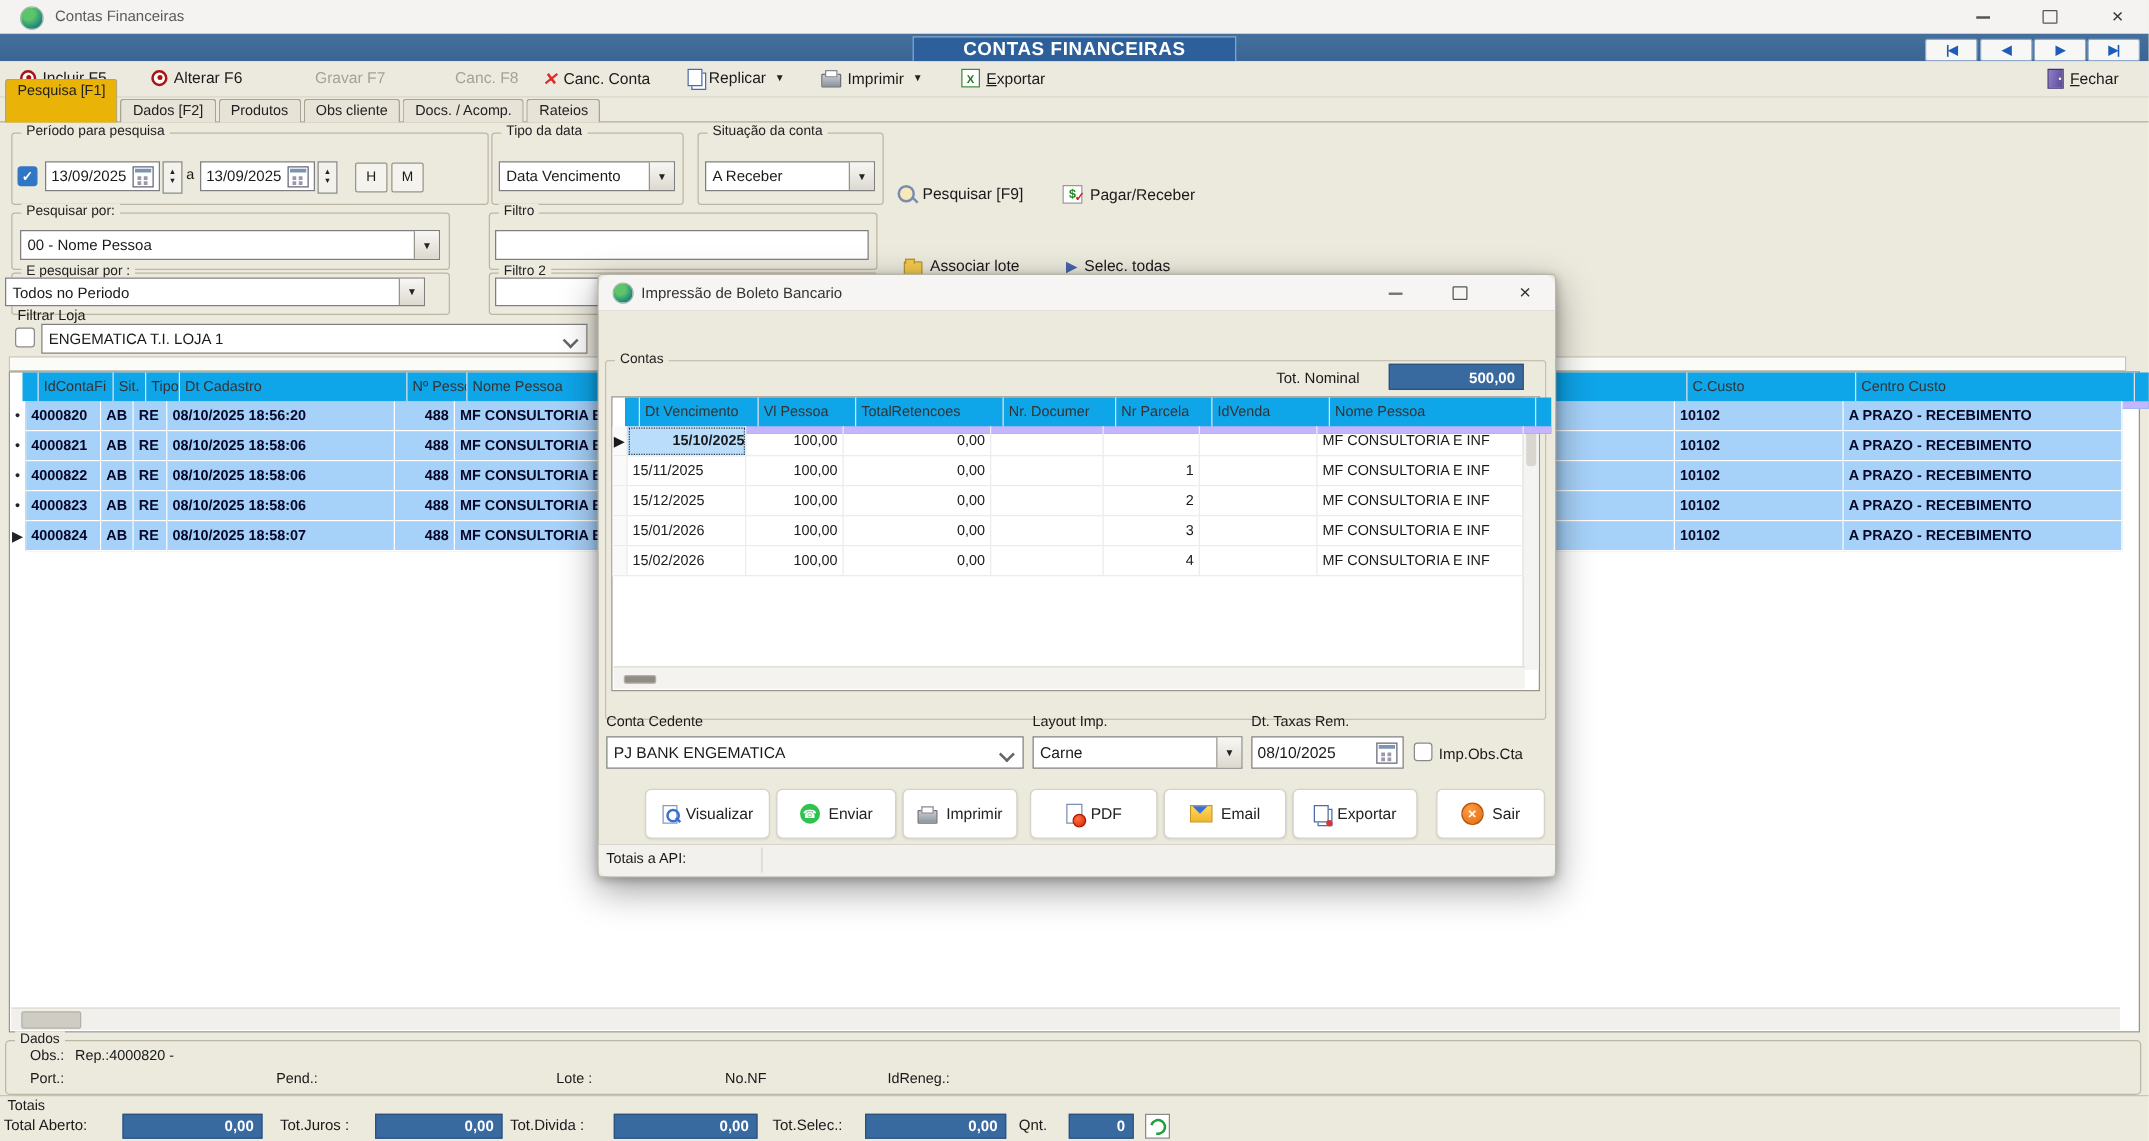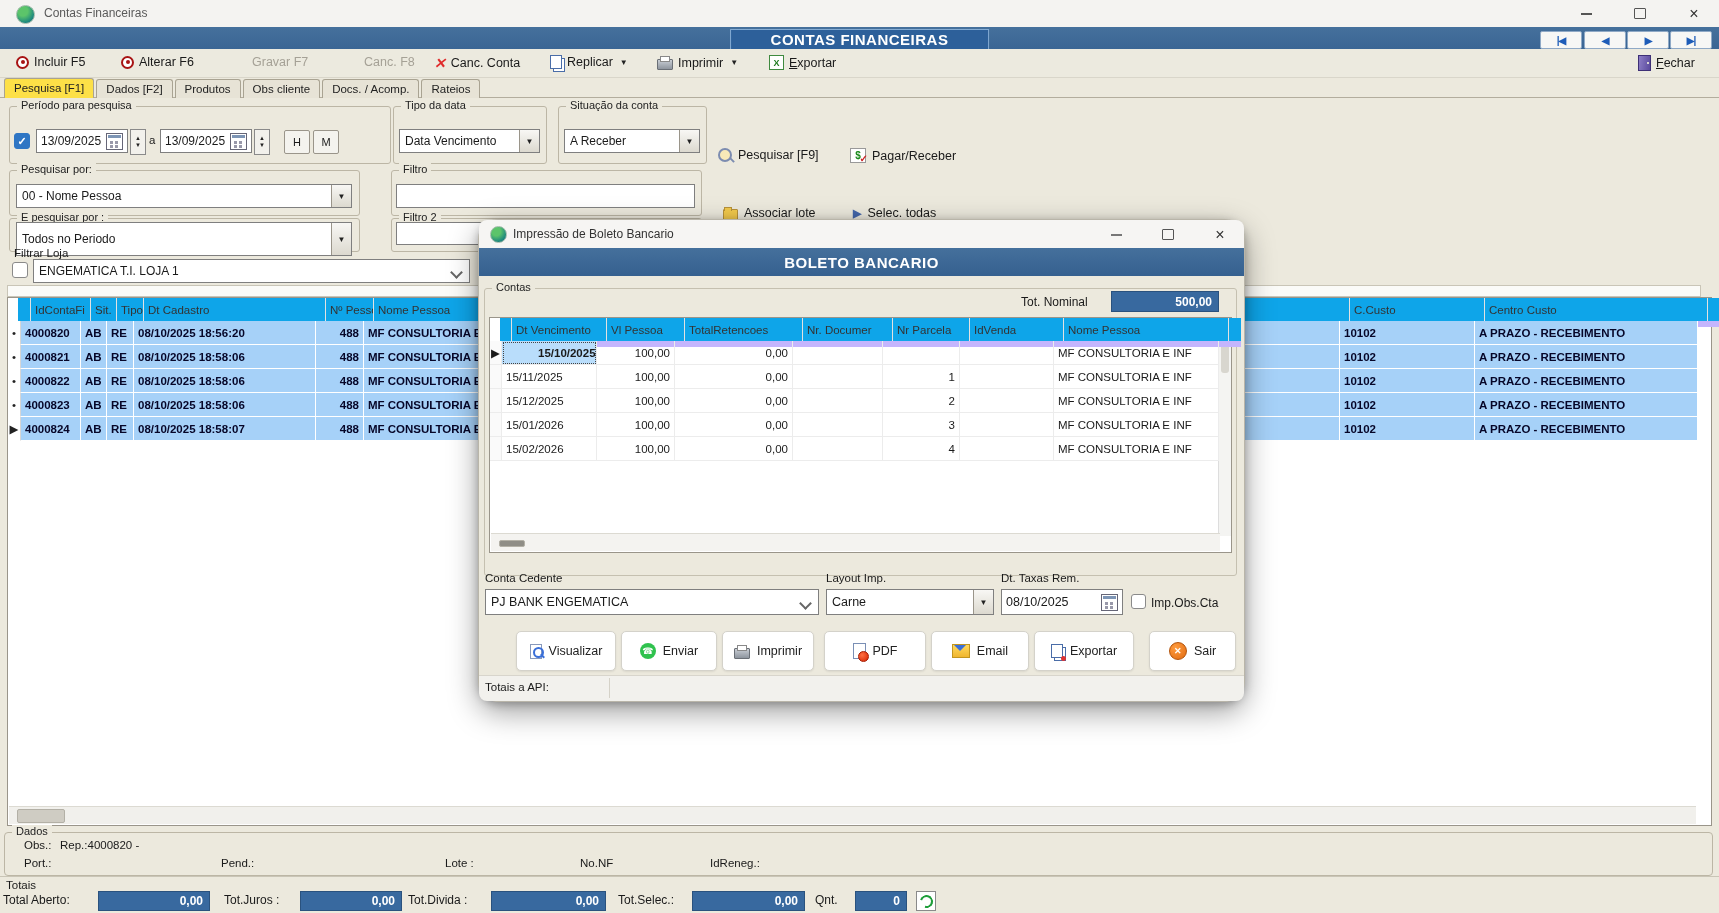--- a/index.html
+++ b/index.html
@@ -34,21 +34,21 @@
   .i-print{width:14px;height:9px;background:linear-gradient(#c8cdd4,#8e959e);border:1px solid #6a6f76;border-radius:1px;position:relative;margin-top:4px}
   .i-print::before{content:"";position:absolute;left:2px;top:-4px;width:8px;height:4px;background:#fff;border:1px solid #888}
   .i-excel{width:13px;height:13px;background:#fff;border:1px solid #3f8a3f;color:#1f7a1f;font-weight:bold;font-size:9px;
     display:flex;align-items:center;justify-content:center}
   .i-door{width:11px;height:14px;background:linear-gradient(100deg,#8d7ec6,#5a4a9d);border:1px solid #3e3076;position:relative}
   .i-door::after{content:"";position:absolute;right:1px;top:6px;width:2px;height:2px;border-radius:50%;background:#ffd}
   
   .tabstrip{left:4px;top:77px;height:21px;display:flex;gap:2px;align-items:flex-end}
   .tab{padding:3px 9px 3px 9px;font-size:11.5px;background:#e7e3d6;border:1px solid #a9a392;border-bottom:none;
     border-radius:3px 3px 0 0;color:#222}
-  .tab.active{background:#fde047;font-weight:normal;padding-bottom:4px}
+  .tab.active{background:#eab308;font-weight:normal;padding-bottom:19px}
   .tabline{left:0;top:97px;width:1719px;height:1px;background:#b3ad9d}
   
   .group{border:1px solid #bcb6a5;border-radius:3px}
   .glabel{position:absolute;top:-8px;left:7px;background:#ece9dd;padding:0 4px;font-size:11px;color:#222;white-space:nowrap}
   .field{background:#fff;border:1px solid #7f7f7f;font-size:12px;display:flex;align-items:center;padding:0 4px;box-sizing:border-box}
   .combo{background:#fff;border:1px solid #7f7f7f;font-size:12px;display:flex;align-items:center;box-sizing:border-box}
   .combo .ctext{flex:1;padding:0 5px;white-space:nowrap;overflow:hidden}
   .ddbtn{width:19px;align-self:stretch;background:linear-gradient(#f8f7f4,#dcd9cf);border-left:1px solid #9a958a;
     display:flex;align-items:center;justify-content:center;font-size:8px;color:#222}
   .chev{width:7px;height:7px;border:solid #666;border-width:0 2px 2px 0;transform:rotate(45deg);margin:0 8px -3px 0}
@@ -74,21 +74,21 @@
   .ghc{position:absolute;top:0;height:23px;font-size:11.5px;color:#333;display:flex;align-items:center;padding-left:4px;
     box-sizing:border-box;border-right:1px solid #e2e2e2;white-space:nowrap;overflow:hidden}
   .grow{position:absolute;left:0;height:24px;width:100%}
   .gc{position:absolute;top:0;height:24px;font-size:11.5px;display:flex;align-items:center;padding:0 4px;
      box-sizing:border-box;white-space:nowrap;overflow:hidden;border-right:1px solid #fff;border-bottom:1px solid #fff}
   .blue-row .gc{background:#a6d1f8;font-weight:bold;color:#060628}
   .blue-row .gc.indc{background:#fff;border-right:1px solid #d6d6d6;color:#222;font-weight:normal;justify-content:center;padding:0}
   .hscroll{position:absolute;left:1px;bottom:1px;height:17px;background:#f1f0ec;border-top:1px solid #dcdad2}
   .hthumb{position:absolute;top:2px;height:12px;background:#cfccc3;border:1px solid #b3b0a6;border-radius:2px}
   
-  .modal{left:478px;top:219px;width:765px;height:481px;background:#ece9dd;border-radius:20px;
+  .modal{left:478px;top:219px;width:765px;height:481px;background:#ece9dd;border-radius:4px;
     box-shadow:0 10px 30px rgba(0,0,0,.38),0 2px 8px rgba(0,0,0,.25);z-index:10;border:1px solid #b9b5a9}
   .m-titlebar{left:0;top:0;width:100%;height:28px;background:#f6f5f3;border-radius:8px 8px 0 0;border-bottom:1px solid #e2dfd8}
   .m-bluebar{left:0;top:28px;width:100%;height:28px;background:linear-gradient(#45709c,#35608f);
     display:flex;align-items:center;justify-content:center;color:#fff;font-weight:bold;font-size:15px;letter-spacing:.5px}
   .bluebox{background:#38699f;border:1px solid #2a527e;color:#fff;font-weight:bold;font-size:12px;
     display:flex;align-items:center;justify-content:flex-end;padding:0 6px;box-sizing:border-box}
   .mwc{top:5px;width:30px;height:19px;display:flex;align-items:center;justify-content:center;color:#333}
   .mgrid{background:#fff;border:1px solid #9a958a;box-sizing:border-box}
   .mgc-sel{background:#b9ddfb;outline:1px dotted #444;outline-offset:-2px;font-weight:bold}
   .vscroll{position:absolute;top:0;right:0;width:12px;background:#f4f4f2;border-left:1px solid #ddd}
@@ -240,21 +240,21 @@
 </div>
 
 <div class="abs group" style="left:391px;top:170px;width:309px;height:44px">
   <span class="glabel">Filtro</span>
 </div>
 <input class="abs field" style="left: 396px; top: 184px; width: 299px; height: 24px;" value="">
 
 <div class="abs group" style="left:9px;top:218px;width:349px;height:32px">
   <span class="glabel">E pesquisar por :</span>
 </div>
-<div class="abs combo" style="left:16px;top:222px;width:336px;height:34px">
+<div class="abs combo" style="left:4px;top:222px;width:336px;height:23px">
   <span class="ctext">Todos no Periodo</span>
     <span class="ddbtn">▼</span>
 </div>
 
 <div class="abs group" style="left:391px;top:218px;width:309px;height:32px">
   <span class="glabel">Filtro 2</span>
 </div>
 <input class="abs field" style="left: 396px; top: 222px; width: 299px; height: 23px;" value="">
 
 <div class="abs lbl" style="left:14px;top:247px">Filtrar Loja</div>
@@ -379,23 +379,20 @@
   <div class="abs" style="left:34px;top:7px;font-size:12px;color:#333">Impressão de Boleto Bancario</div>
   <div class="abs mwc" style="left:622px">
       <span class="wc-min-bar" style="background:#777"></span>
     </div>
   <div class="abs mwc" style="left:674px">
       <span class="wc-max-box"></span>
     </div>
   <div class="abs mwc" style="left:726px">
       <span class="wc-x">×</span>
     </div>
-  <div class="abs m-bluebar">
-      <span>BOLETO BANCARIO</span>
-    </div>
 
   <div class="abs group" style="left:5px;top:68px;width:751px;height:286px;border-color:#c5c0b0">
     <span class="glabel">Contas</span>
   </div>
   <div class="abs lbl" style="left:542px;top:75px;font-size:12px">Tot. Nominal</div>
   <div class="abs bluebox" style="left:632px;top:71px;width:108px;height:21px">500,00</div>
 
   <div class="abs mgrid" id="modal-grid" style="left:10px;top:97px;width:743px;height:236px">
     <div class="vscroll" style="height:218px">
         <div class="vthumb"></div>

